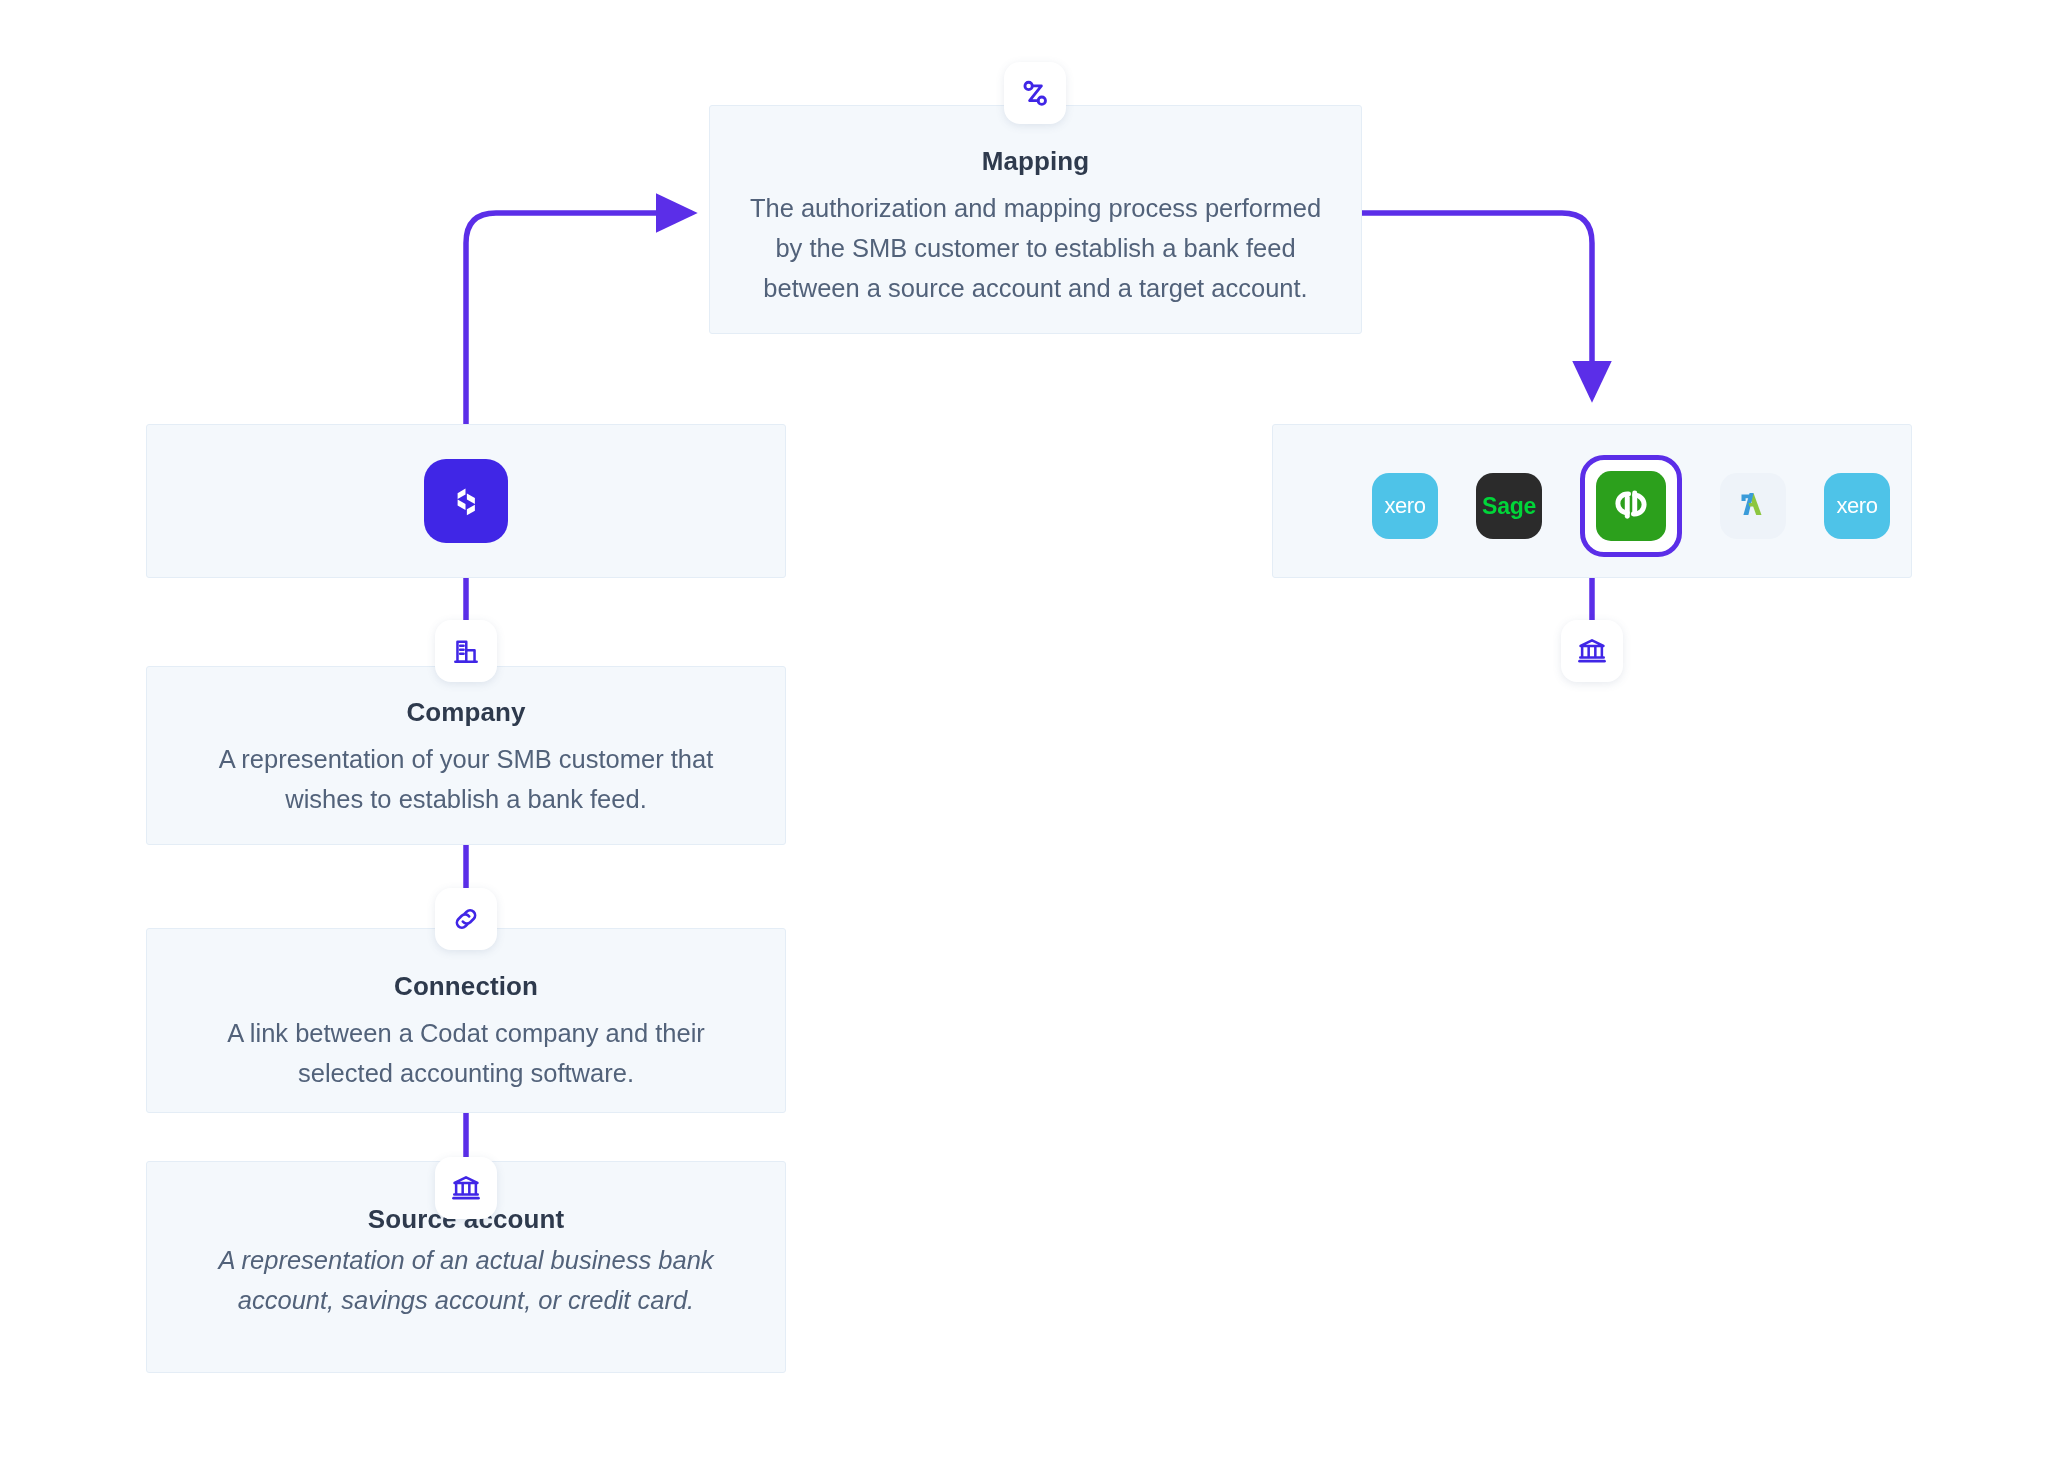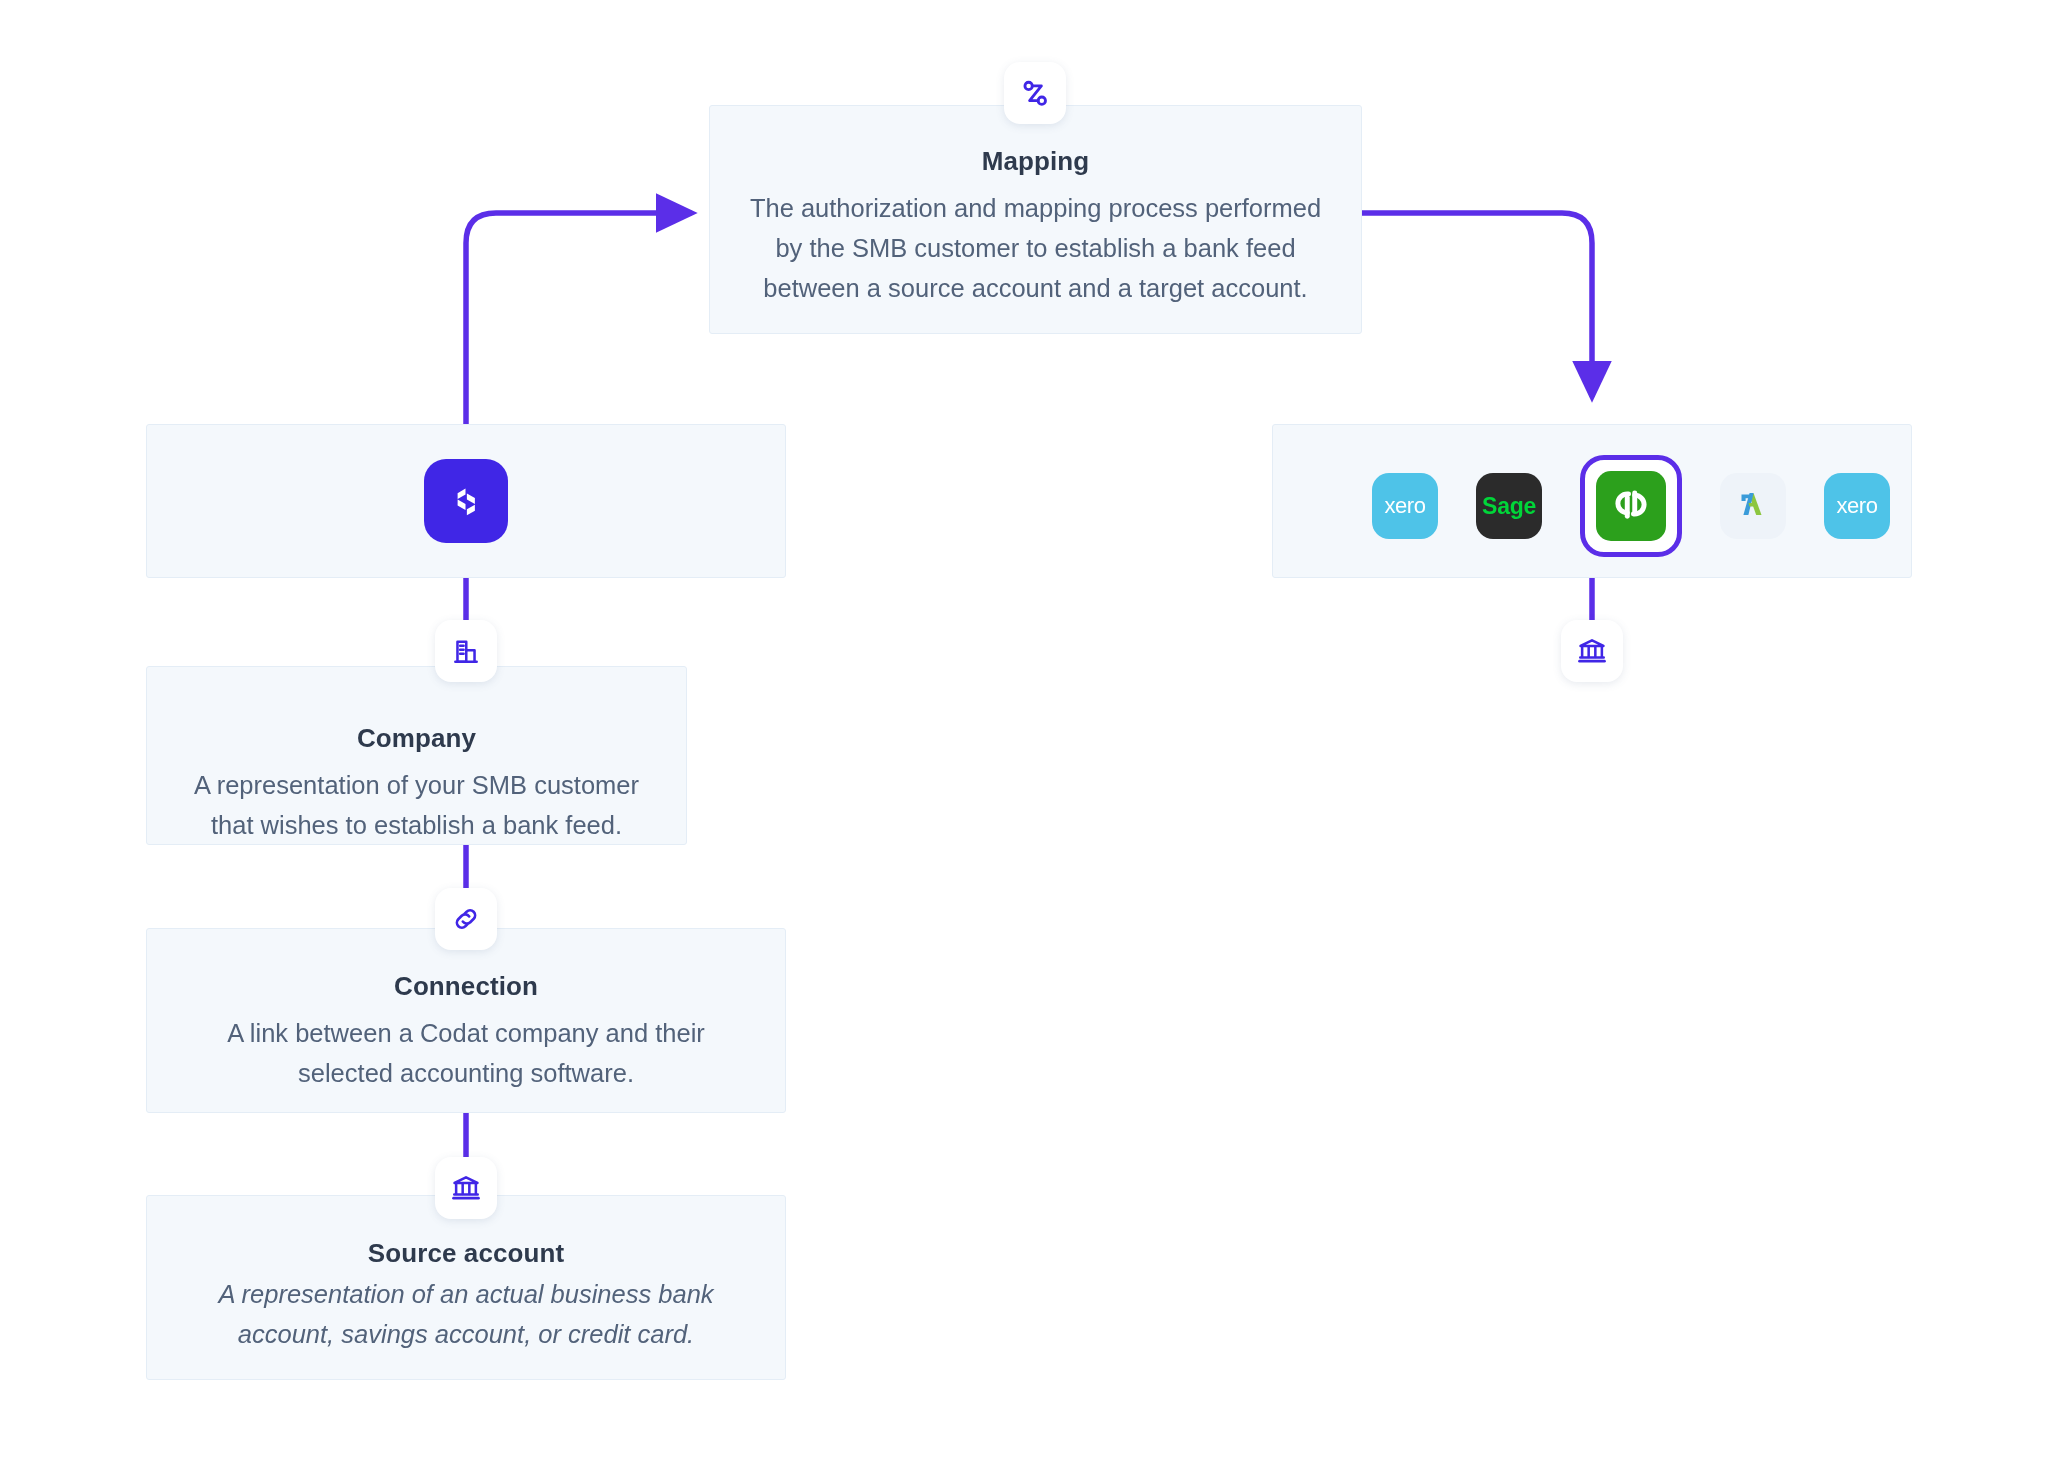--- a/index.html
+++ b/index.html
@@ -199,21 +199,21 @@
   <div class="icon-tile" style="left:435px; top:620px;">
     <span>
       <svg width="32" height="32" viewBox="0 0 24 24" fill="none" stroke="#4026e6" stroke-width="1.9" stroke-linecap="round" stroke-linejoin="round">
         <path d="M4 20 L20 20"></path>
         <rect x="5.6" y="5" width="6.6" height="15"></rect>
         <path d="M12.2 11.4 L18.4 11.4 L18.4 20"></path>
         <path d="M7.6 8 L10.2 8 M7.6 11 L10.2 11 M7.6 14 L10.2 14"></path>
       </svg>
     </span>
   </div>
-  <div class="card" style="left:146px; top:666px; width:541px; height:179px; padding:56px 42px 0;">
+  <div class="card" style="left:146px; top:666px; width:640px; height:179px; padding:30px 42px 0;">
     <div class="card-title">Company</div>
     <div class="card-body" style="margin-top:11px;">A representation of your SMB customer that wishes to establish a bank feed.</div>
   </div>
 
   <div class="icon-tile" style="left:435px; top:888px;">
     <span>
       <svg width="32" height="32" viewBox="0 0 24 24" fill="none" stroke="#4026e6" stroke-width="2" stroke-linecap="round" stroke-linejoin="round">
         <path d="M9.6 13.9 a3.7 3.7 0 0 0 5.6 .5 l2.6 -2.6 a3.75 3.75 0 0 0 -5.3 -5.3 l-1.5 1.5"></path>
         <path d="M14.4 10.1 a3.7 3.7 0 0 0 -5.6 -.5 l-2.6 2.6 a3.75 3.75 0 0 0 5.3 5.3 l1.5 -1.5"></path>
       </svg>
@@ -227,21 +227,21 @@
   <div class="icon-tile" style="left:435px; top:1157px;">
     <span>
       <svg width="32" height="32" viewBox="0 0 24 24" fill="none" stroke="#4026e6" stroke-width="1.9" stroke-linecap="round" stroke-linejoin="round">
         <path d="M3.4 8.2 L12 4 L20.6 8.2 Z"></path>
         <path d="M4.6 8.9 L4.6 16.4 M9.5 8.9 L9.5 16.4 M14.5 8.9 L14.5 16.4 M19.4 8.9 L19.4 16.4"></path>
         <path d="M3.2 16.8 L20.8 16.8"></path>
         <path d="M2.6 19.6 L21.4 19.6"></path>
       </svg>
     </span>
   </div>
-  <div class="card" style="left:146px; top:1195px; width:640px; height:185px; padding:42px 40px 16px;">
+  <div class="card" style="left:146px; top:1161px; width:640px; height:212px; padding:42px 40px 16px;">
     <div class="card-title">Source account</div>
     <div class="card-body" style="margin-top:5px;font-style:italic;">A representation of an actual business bank account, savings account, or credit card.</div>
   </div>
 
   <div class="card" style="left:1272px; top:424px; width:640px; height:154px;"></div>
 
   <div class="logo-row" style="left:1372px; top:455px;">
 
     <div class="logo logo-xero">
       <span class="xero-word">xero</span>

